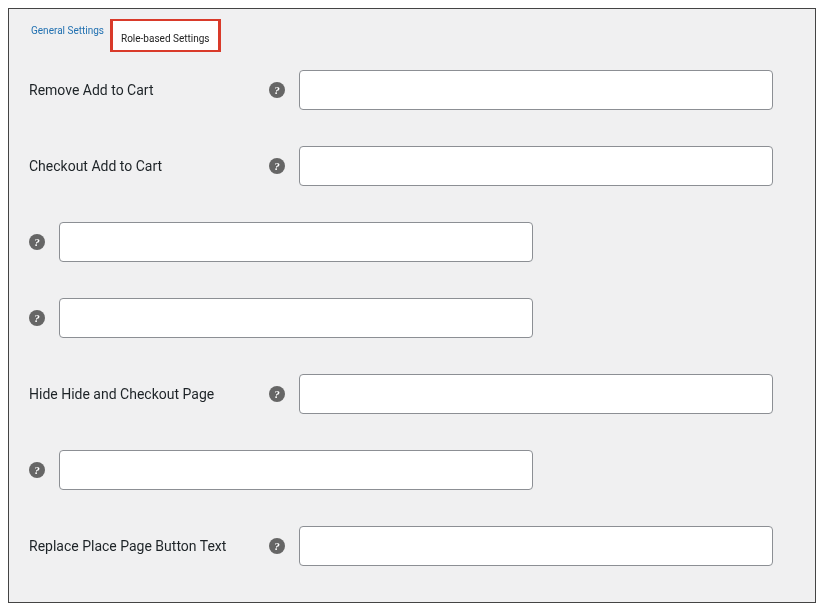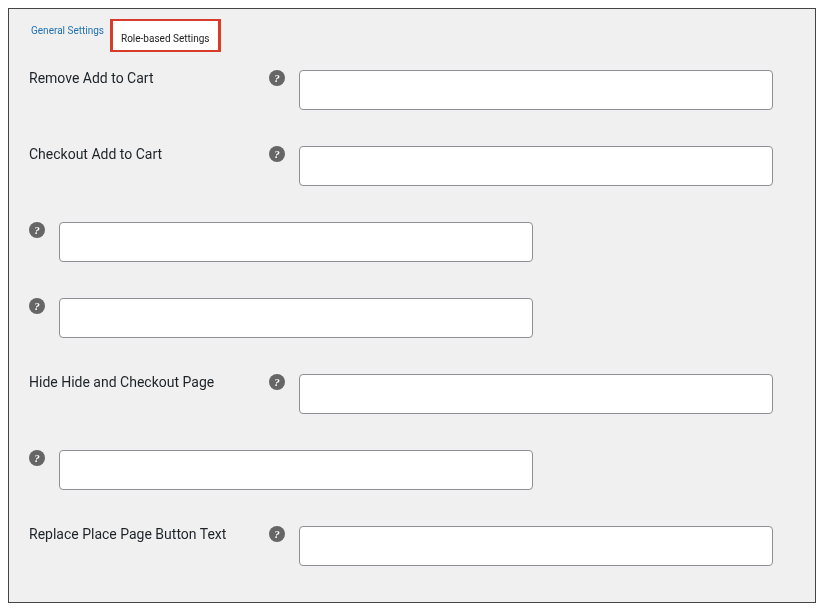--- a/index.html
+++ b/index.html
@@ -38,21 +38,21 @@
       border-left: 3px solid #d93a2a;
       border-right: 3px solid #d93a2a;
       padding: 12px 8px 6px 8px;
       margin-top: -4px;
     }
     .settings-body {
       padding: 18px 20px 0 20px;
     }
     .setting-row {
       display: flex;
-      align-items: flex-start;
+      align-items: center;
       margin-bottom: 36px;
     }
     .setting-label {
       width: 240px;
       font-size: 14px;
       color: #1d2327;
       flex-shrink: 0;
     }
     .help-icon {
       width: 16px;

